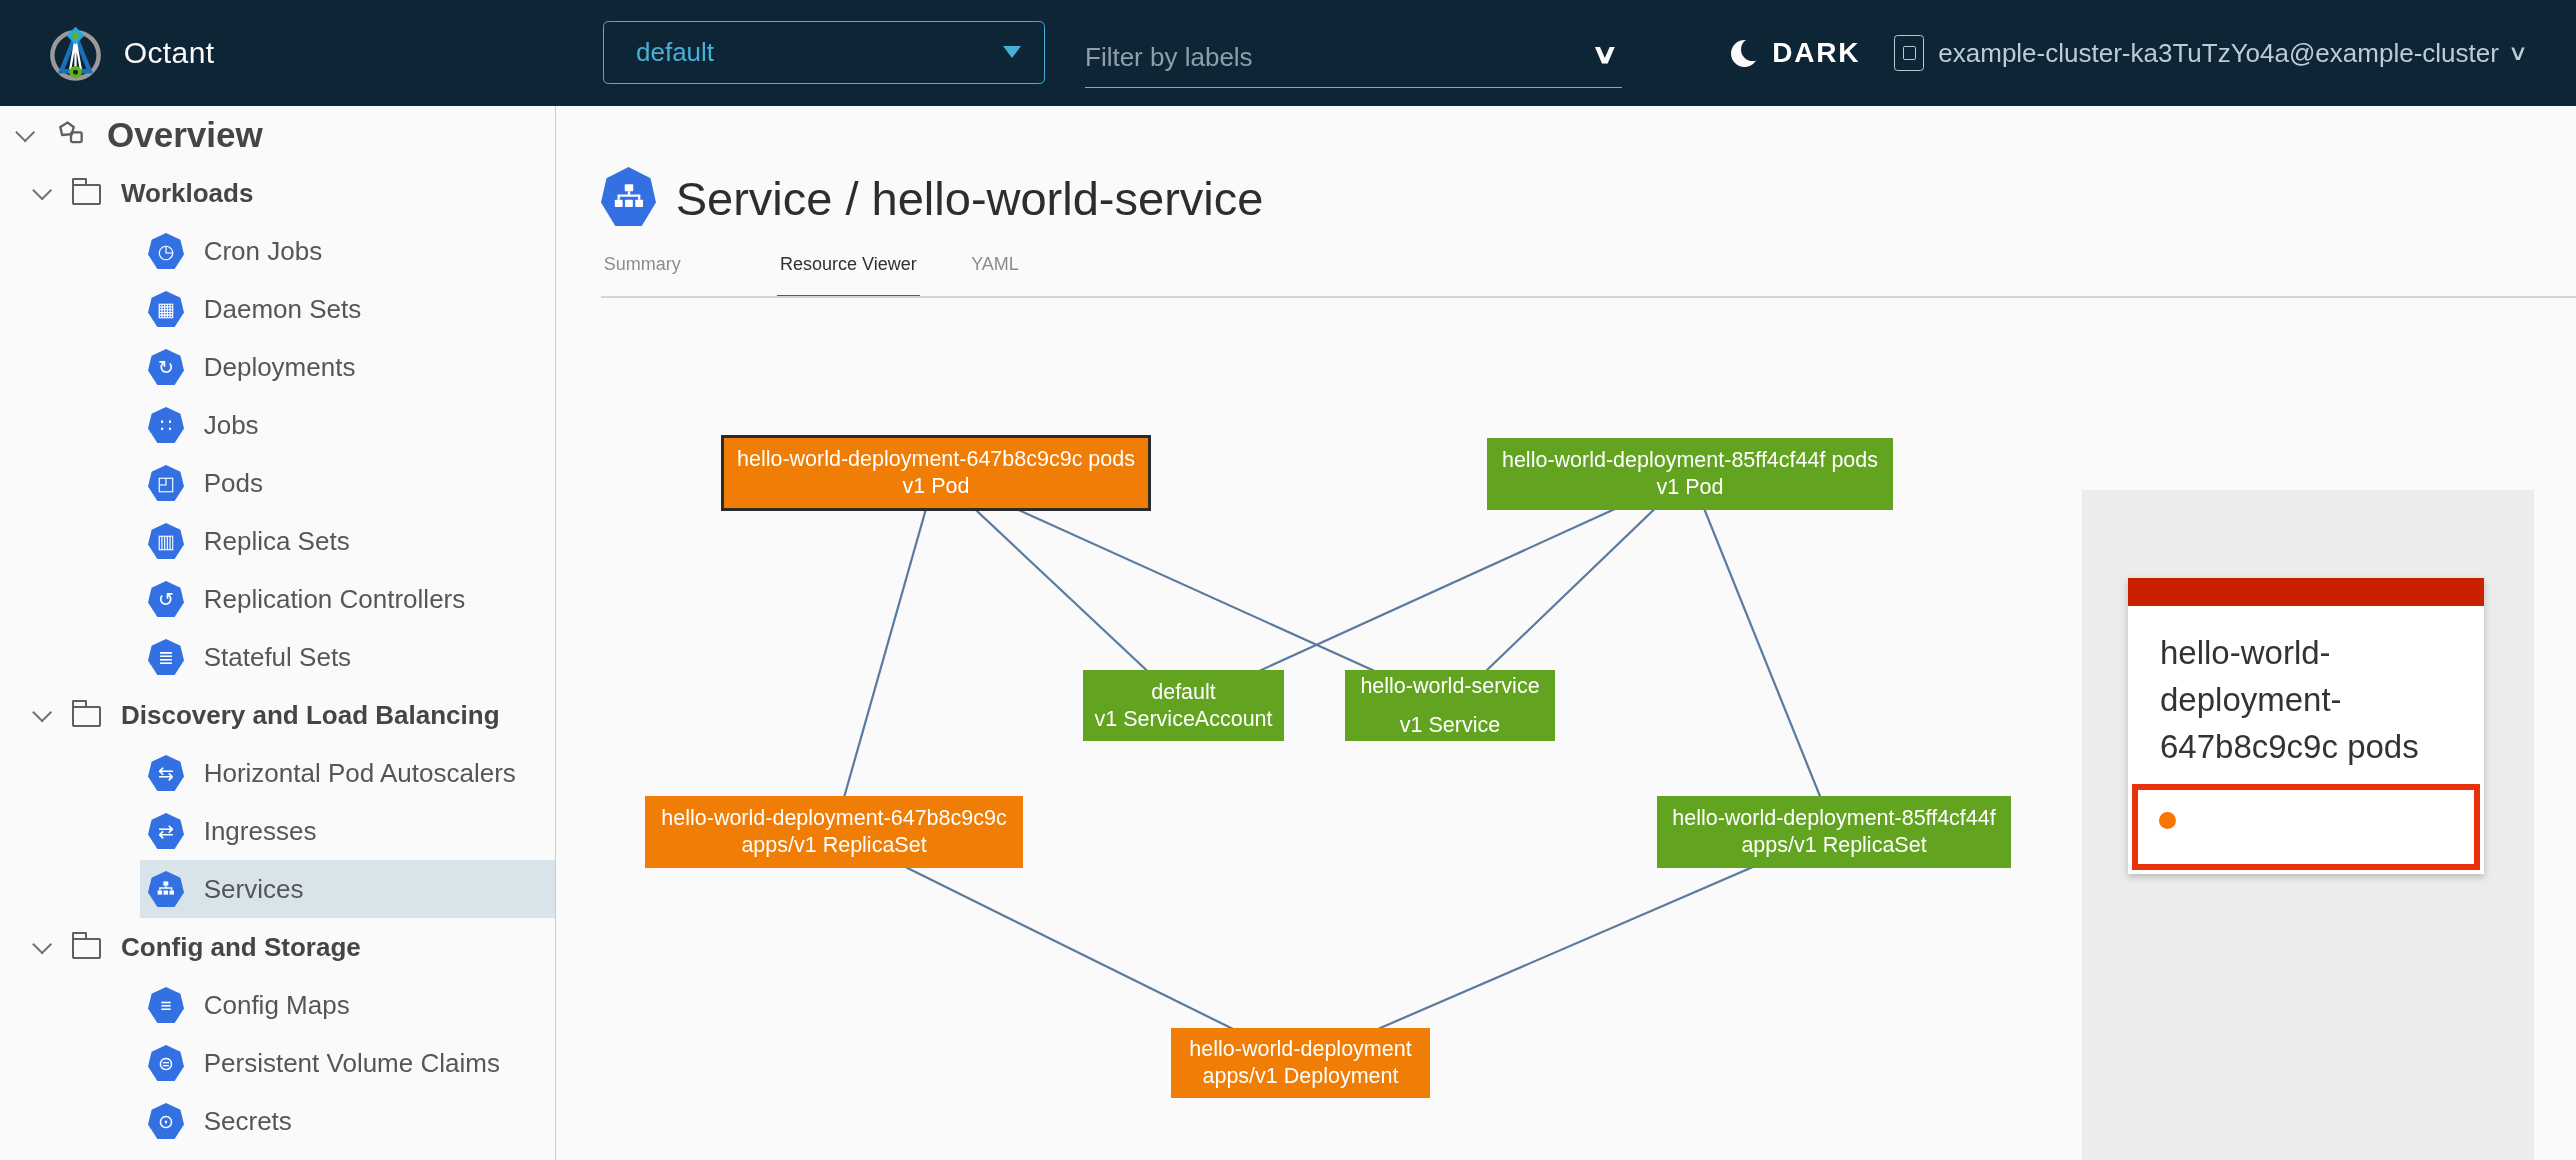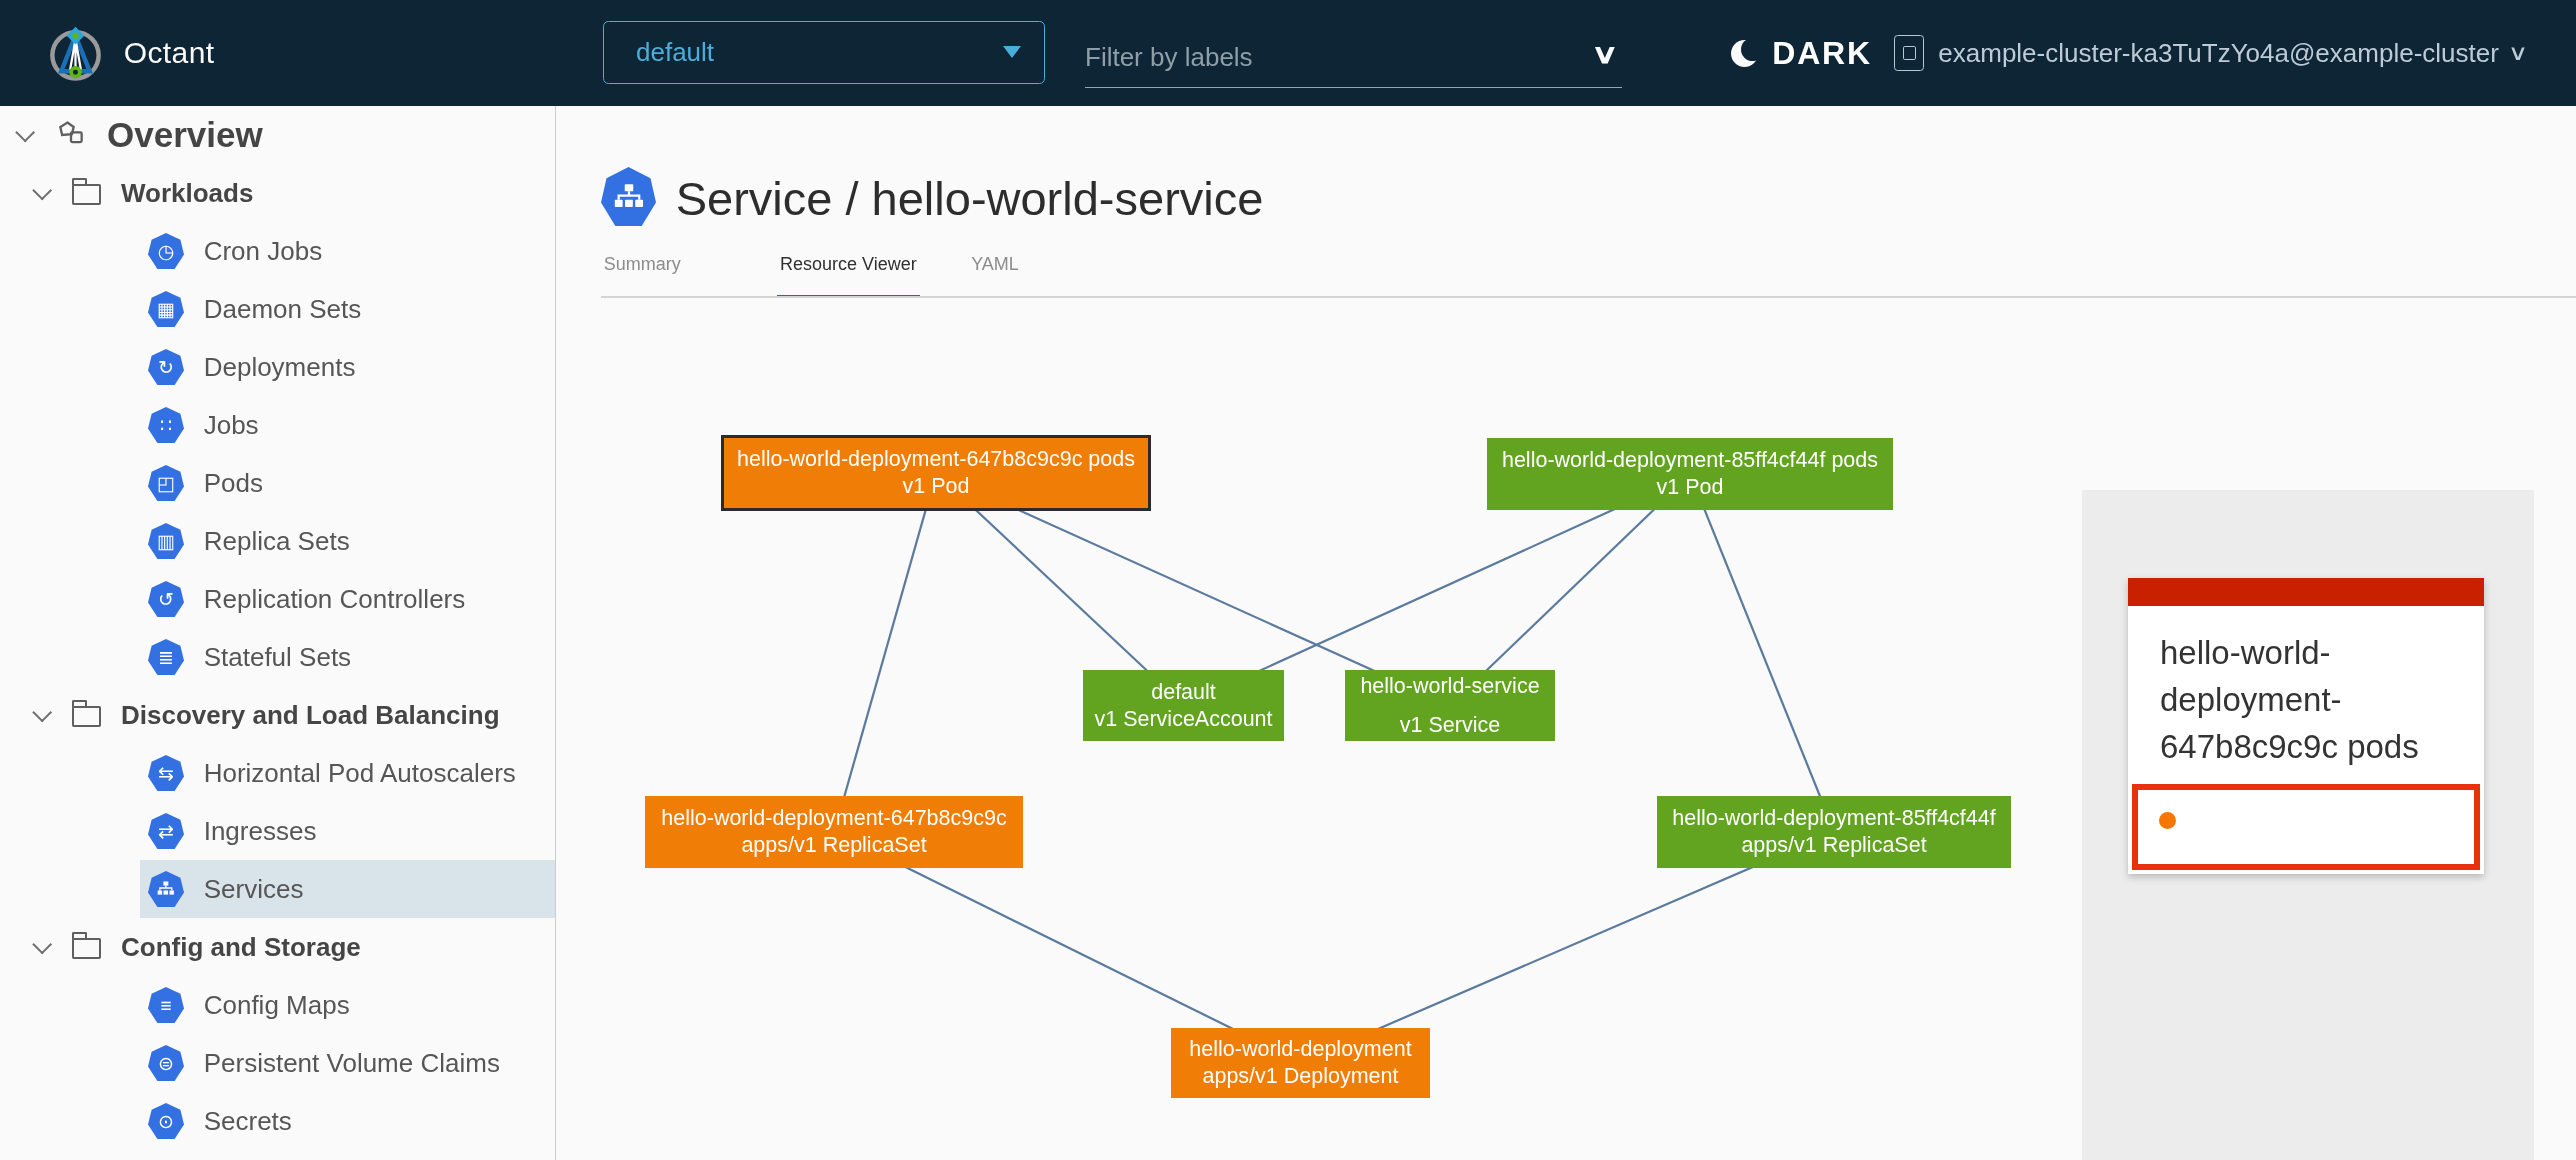--- a/index.html
+++ b/index.html
@@ -14,21 +14,21 @@
   .ns-select .ns-value { color:#49afd9; font-size:26px; }
   .ns-caret { width:0; height:0; border-left:9.8px solid transparent; border-right:9.8px solid transparent; border-top:12.5px solid #49afd9; }
   .filter-wrap { position:absolute; left:1085px; top:27px; width:537px; height:61px; border-bottom:1.8px solid #93a5af; display:flex; align-items:center; }
   .filter-input { flex:1; background:transparent; border:none; outline:none; color:#cfdbe2; font-size:26px; font-family:"Liberation Sans",sans-serif; }
   .filter-input::placeholder { color:#8e9fa9; opacity:1; }
   .filter-chevron { color:#fafafa; font-size:27px; font-weight:700; transform:scaleX(1.4); margin:0 7.2px 5.4px 0; }
   .dark-toggle { position:absolute; left:1731px; top:0; height:106px; display:flex; align-items:center; cursor:pointer; }
   .moon { position:relative; width:27px; height:27px; margin-right:14.3px; }
   .moon .m1 { position:absolute; left:0; top:0; width:27px; height:27px; border-radius:50%; background:#fafafa; }
   .moon .m2 { position:absolute; left:9.8px; top:-1.8px; width:23px; height:23px; border-radius:50%; background:#0e2536; }
-  .dark-label { color:#ffffff; font-size:32px; font-weight:700; letter-spacing:1.8px; }
+  .dark-label { color:#ffffff; font-size:28px; font-weight:700; letter-spacing:1.8px; }
   .ctx-select { position:absolute; left:1894px; top:0; height:106px; display:flex; align-items:center; cursor:pointer; }
   .ctx-icon { width:30px; height:36px; border:1.8px solid #b9c9d4; border-radius:3.6px; position:relative; margin-right:14.3px; }
   .ctx-icon:after { content:""; position:absolute; left:8px; top:9.8px; width:10.7px; height:12.5px; border:1.8px solid #b9c9d4; border-radius:1.8px; }
   .ctx-label { color:#bccbd6; font-size:26px; }
   .ctx-caret { color:#bccbd6; font-size:21.5px; margin-left:10.7px; transform:scaleX(1.3); }
 
   
   .sidebar { position:absolute; left:0; top:106px; width:556px; height:1054px; background:#fafafa; border-right:1.8px solid #cccccc; z-index:10; }
   .nav-row { position:relative; height:58px; display:flex; align-items:center; cursor:pointer; color:#565656; font-size:26px; }
   .nav-row.lvl0 { padding-left:18px; font-weight:600; color:#454545; font-size:35px; }

